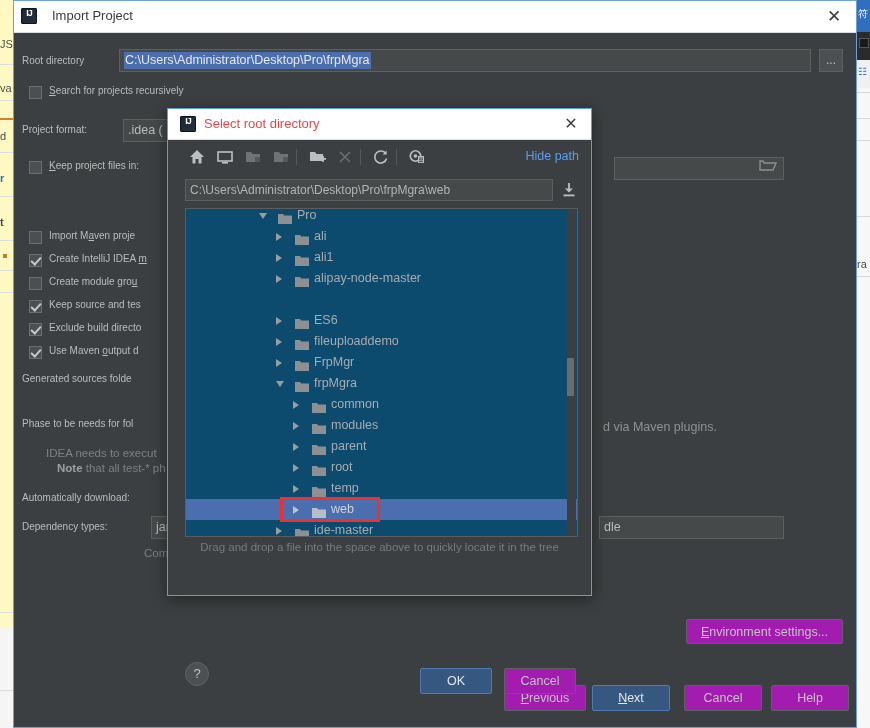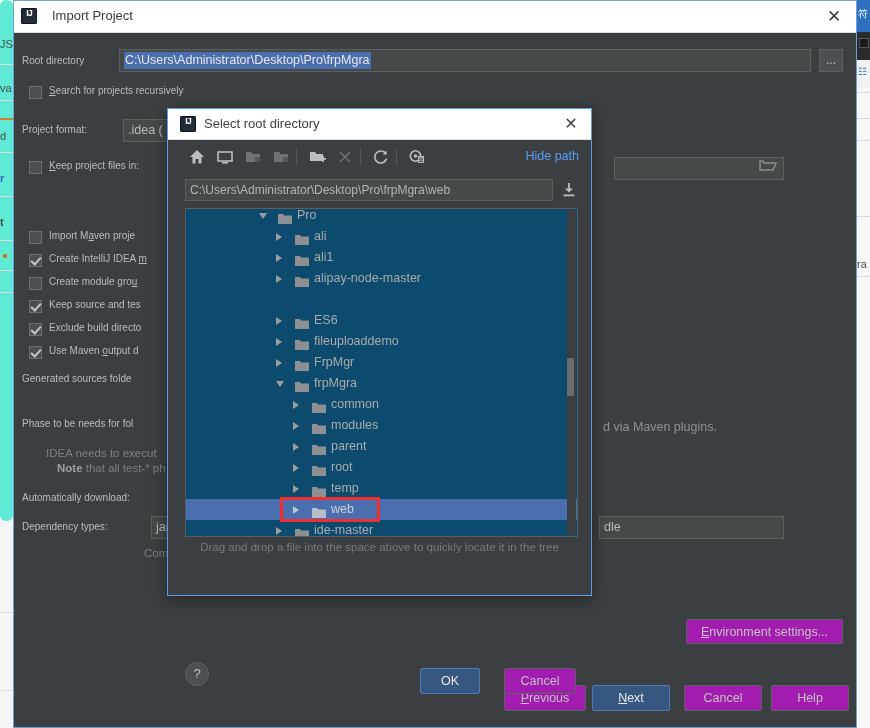--- a/index.html
+++ b/index.html
@@ -10,23 +10,22 @@
     font-family: "Liberation Sans", sans-serif;
   }
   #root {
     position: relative;
     width: 870px; height: 728px;
     background: #f5f5f5;
   }
 
   
   .bg-left {
-    position: absolute; left: 0; top: 0; width: 13px; height: 521px;
-    background: #5eead4;
-    border-radius: 6px;
+    position: absolute; left: 0; top: 0; width: 13px; height: 628px;
+    background: #fef9c3;
   }
   .bg-left .frag {
     position: absolute; left: 0; width: 13px;
     font-size: 11px; line-height: 12px;
     font-family: "Liberation Sans", sans-serif;
     color: #4a4a4a; white-space: nowrap; overflow: hidden;
   }
   .bg-left .rule {
     position: absolute; left: 0; width: 13px; height: 1px; background: #dcdcdc;
   }
@@ -202,21 +201,21 @@
     border: 1px solid #5c9ce6;
     box-sizing: border-box;
     box-shadow: 0 3px 14px rgba(0,0,0,0.45);
   }
   #select-titlebar {
     position: absolute; left: 0; top: 0; right: 0; height: 31px;
     background: #ffffff; border-bottom: 1px solid #e0e0e0;
     box-sizing: border-box;
   }
   #select-title-text {
-    position: absolute; left: 36px; top: 7px; font-size: 13px; color: #404040;
+    position: absolute; left: 36px; top: 7px; font-size: 13px; color: #ef4444;
   }
   #select-toolbar {
     position: absolute; left: 0; top: 31px; right: 0; height: 34px;
   }
   .tb-icon {
     position: absolute; top: 8px; width: 18px; height: 18px;
   }
   .tb-sep {
     position: absolute; top: 9px; width: 1px; height: 16px; background: #555859;
   }
@@ -657,18 +656,18 @@
       </div>
 
       <div id="tree-scroll-track">
         <div id="tree-scroll-thumb" style="top:148px; height:38px;"></div>
       </div>
     </div>
 
     <div id="drag-hint">Drag and drop a file into the space above to quickly locate it in the tree</div>
 
     <div id="help-circle">?</div>
-    <div class="btn default" style="left:252px; top:559px; width:60px; height:26px;">OK</div>
+    <div class="btn default" style="left:252px; top:559px; width:72px; height:26px;">OK</div>
     <div class="btn" style="left:336px; top:559px; width:72px; height:26px;">Cancel</div>
 
   </div>
 
 </div>
 
 </body></html>

